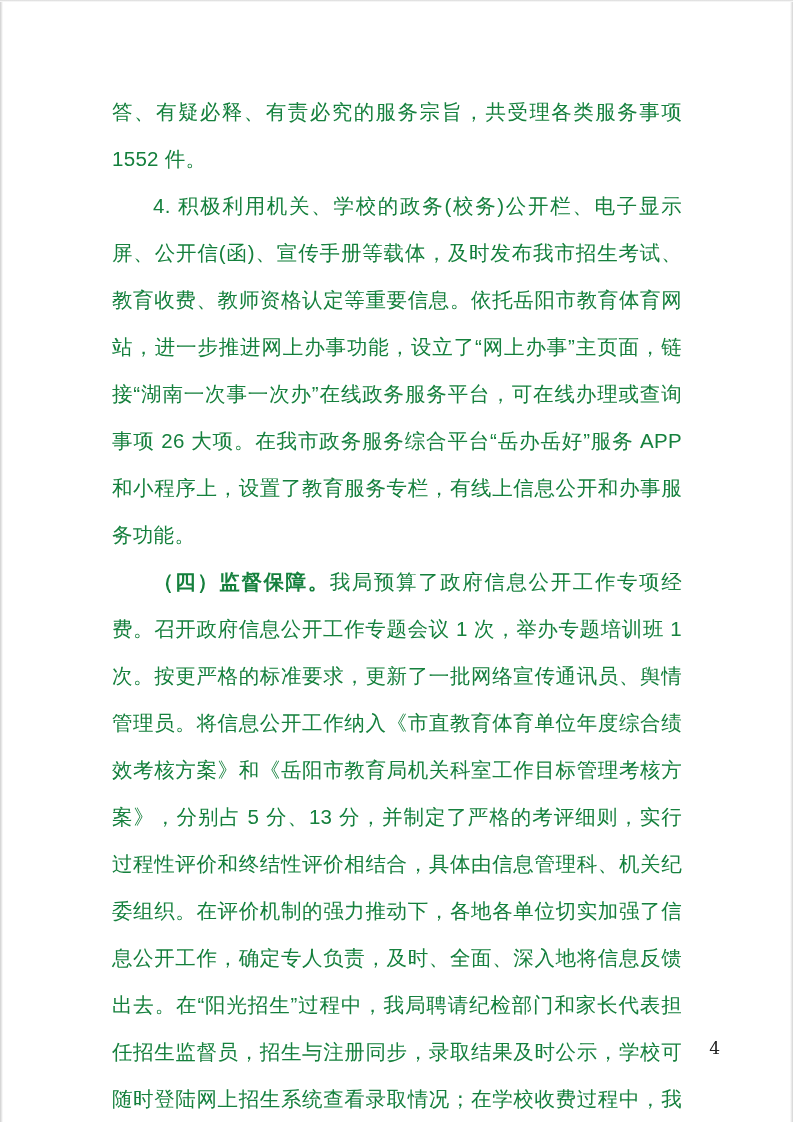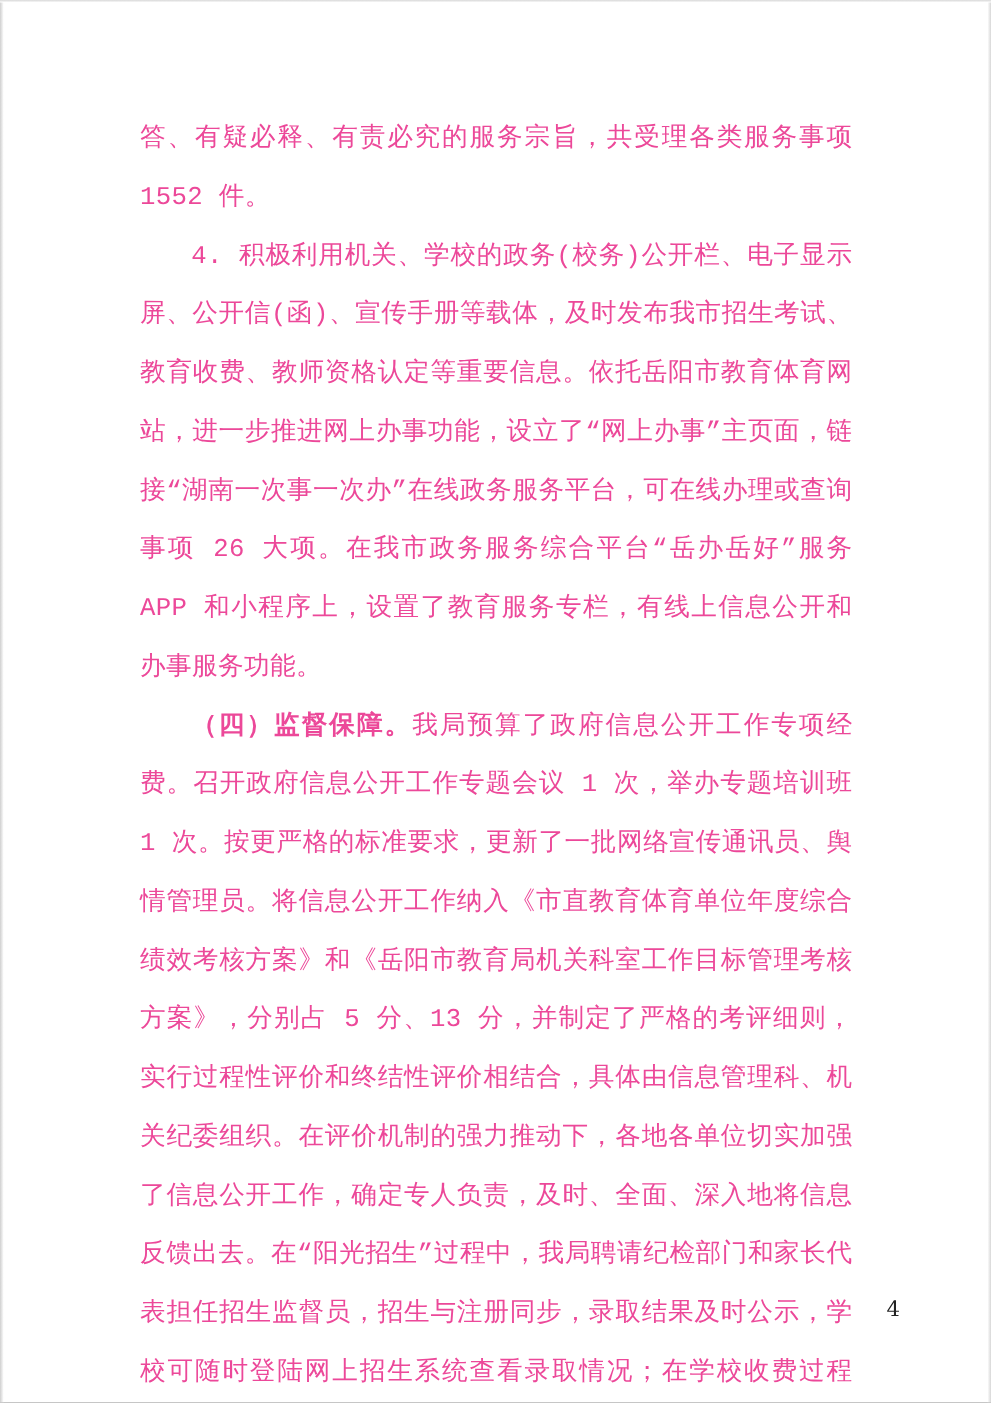--- a/index.html
+++ b/index.html
@@ -41,25 +41,25 @@
   .content {
     position: absolute;
     left: 112px;
     top: 88px;
     width: 570px;
   }
   p.body-text {
     margin: 0 0 0 0;
     font-size: 20.5px;
     line-height: 47px;
-    color: #ec4899;
+    color: #15803d;
     text-align: justify;
     text-justify: inter-ideograph;
     letter-spacing: 0.3px;
-    font-family: Liberation Mono, monospace;
+    font-family: Liberation Sans, sans-serif;
   }
   p.indent {
     text-indent: 41px;
   }
   .bold-head {
     font-weight: bold;
   }
   .page-number {
     position: absolute;
     right: 73px;

